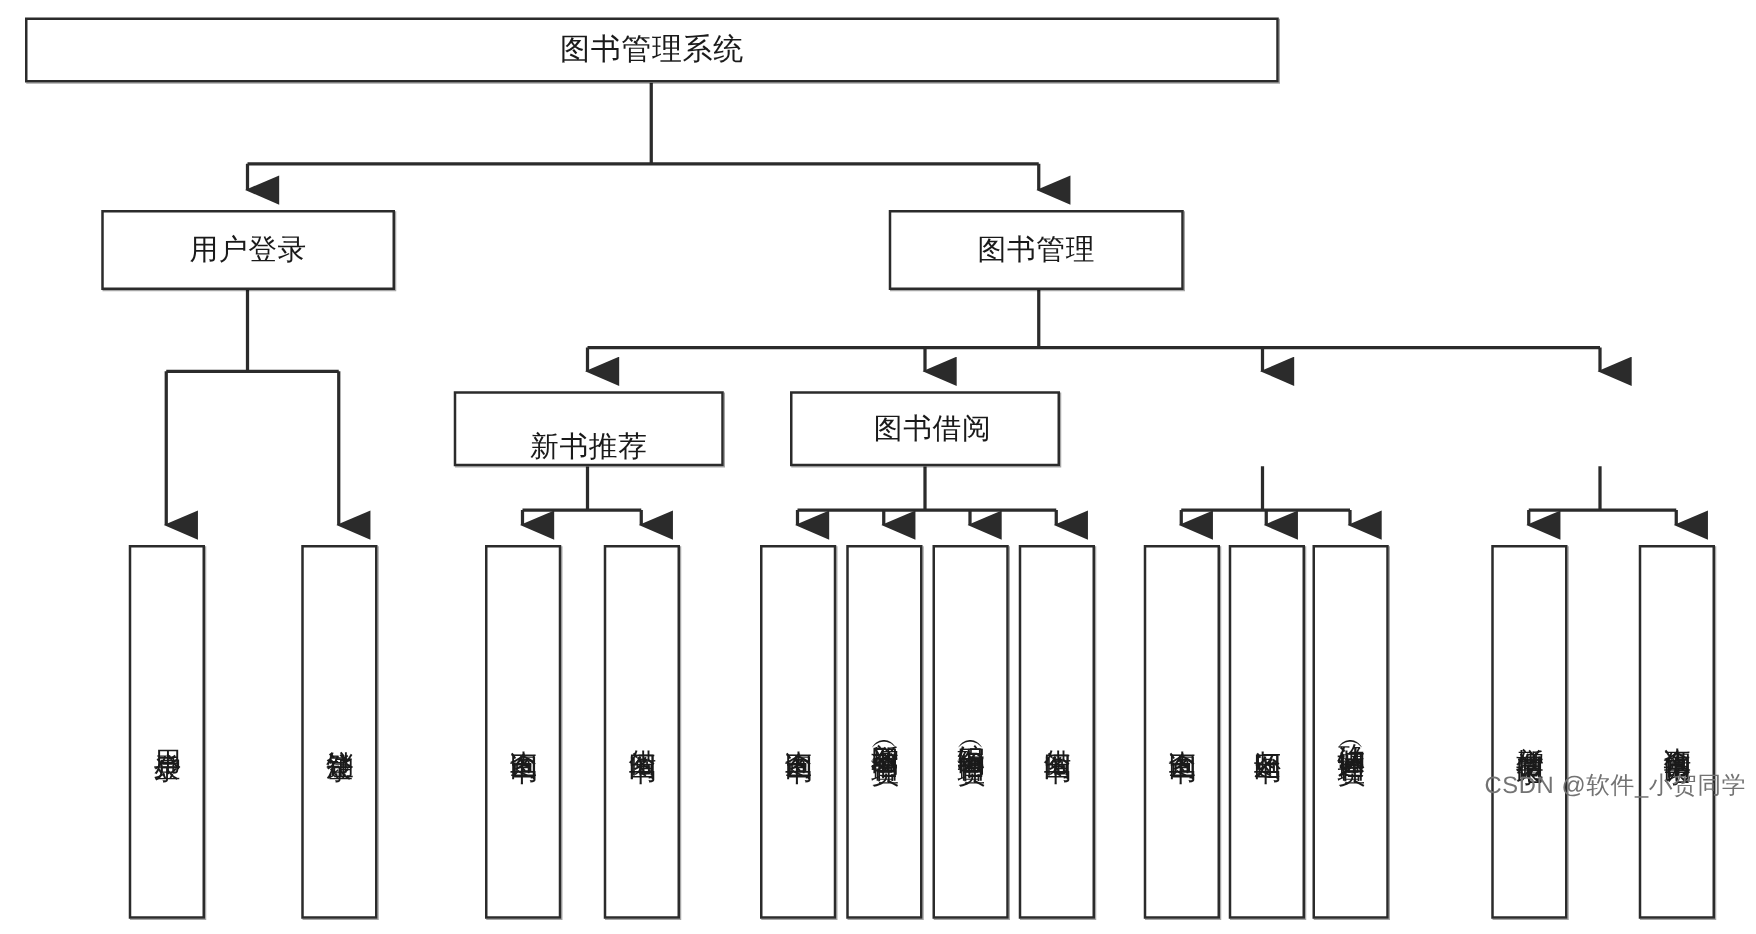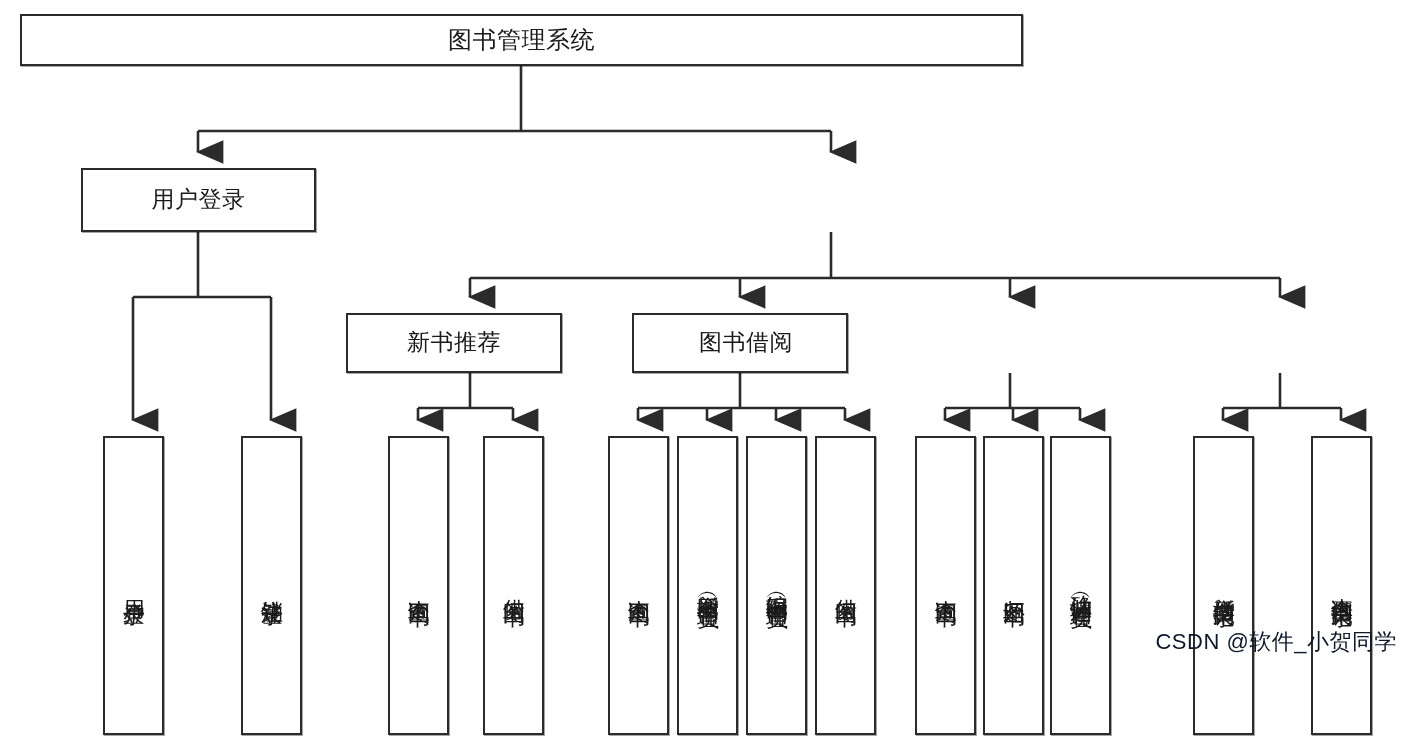--- a/index.html
+++ b/index.html
@@ -60,23 +60,23 @@
     text-orientation: upright;
     font-size: 22px;
     line-height: 1.22;
     letter-spacing: 2px;
     white-space: nowrap;
     max-height: 272px;
   }
   .watermark {
     position: absolute;
     right: 8px;
-    bottom: 4px;
-    font-size: 22px;
-    color: #0f172a;
+    bottom: 20px;
+    font-size: 19px;
+    color: #737373;
     letter-spacing: 0.5px;
     white-space: nowrap;
   }
 </style>
 </head>
 <body>
 
 <div id="diagram-root">
 
   <svg class="connectors" viewBox="0 0 1405 747" xmlns="http://www.w3.org/2000/svg">
@@ -129,22 +129,25 @@
     </g>
   </svg>
 
   <div class="node root horiz" style="left:20px; top:14px; width:1003px; height:52px;">
     <span class="node-label">图书管理系统</span>
   </div>
 
   <div class="node horiz" style="left:81px; top:168px; width:235px; height:64px;">
     <span class="node-label">用户登录</span>
   </div>
+  <div class="node horiz" style="left:711px; top:168px; width:236px; height:64px;">
+    <span class="node-label">图书管理</span>
+  </div>
 
-  <div class="node horiz" style="left:346px; top:313px; width:216px; height:60px;">
+  <div class="node horiz" style="left:363px; top:313px; width:216px; height:60px;align-items:flex-end;">
     <span class="node-label">新书推荐</span>
   </div>
   <div class="node horiz" style="left:632px; top:313px; width:216px; height:60px;padding-left:12px;">
     <span class="node-label">图书借阅</span>
   </div>
 
   <div class="node leaf" style="left:103px; top:436px; width:61px; height:299px;">
     <span class="node-label">用户登录</span>
   </div>
   <div class="node leaf" style="left:241px; top:436px; width:61px; height:299px;">

